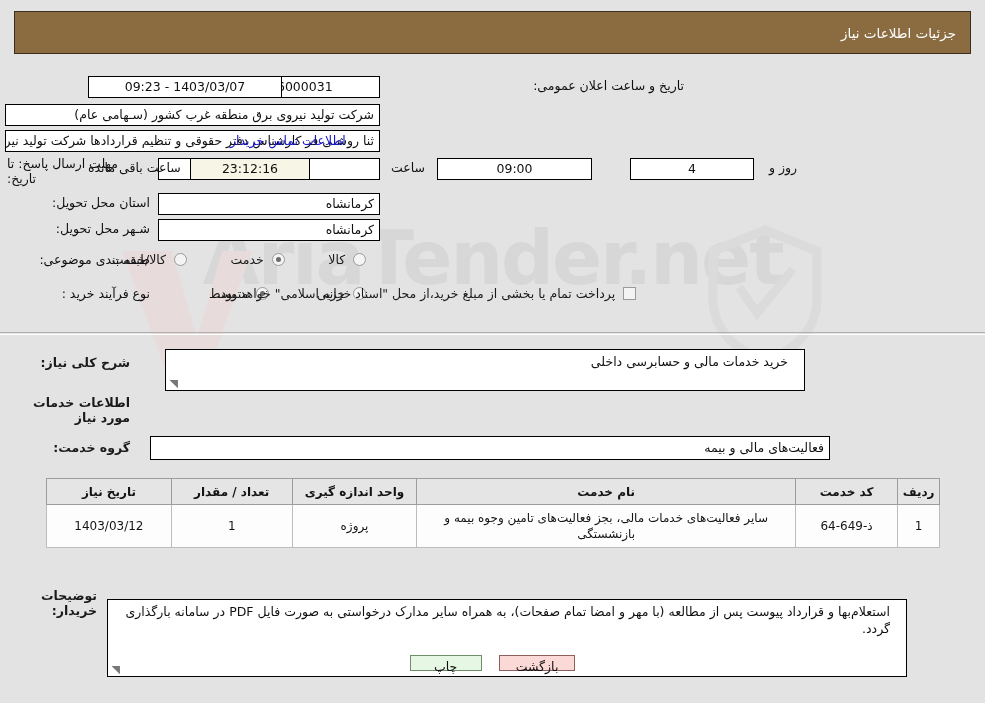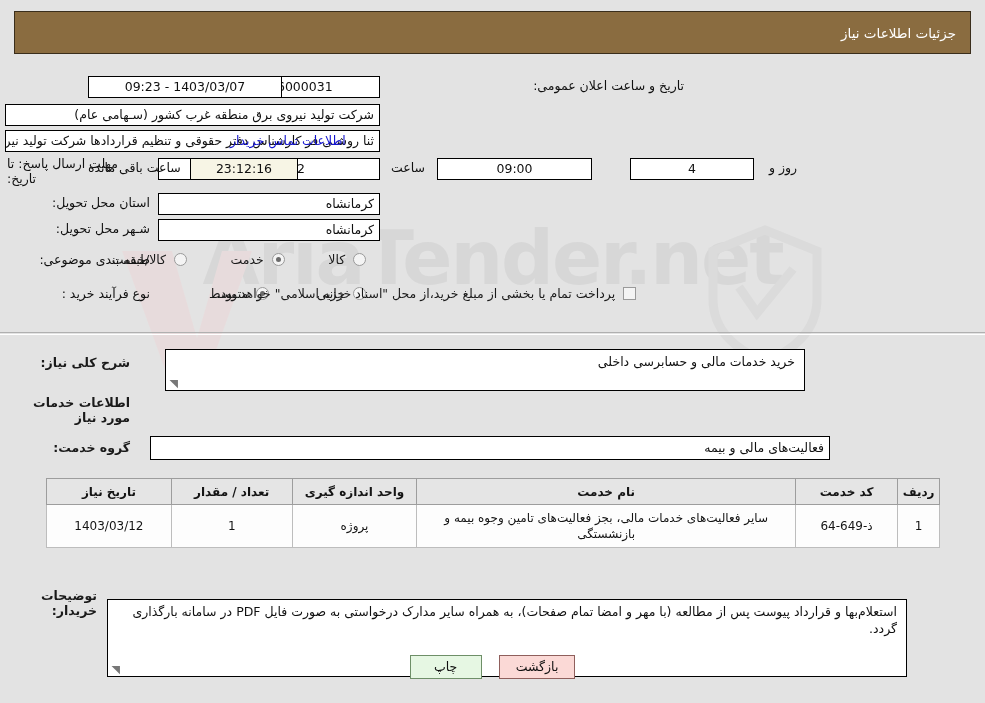--- a/index.html
+++ b/index.html
@@ -148,21 +148,21 @@
     white-space: nowrap;
   }
 
   .bold-lbl { font-weight: bold; font-size: 12.5px; }
 
   .textarea-box {
     background: #ffffff;
     border: 1px solid #000000;
     font-size: 12.5px;
     color: #101010;
-    padding: 3px 9px;
+    padding: 3px 16px;
     text-align: right;
     line-height: 17px;
     position: relative;
     overflow: hidden;
   }
   .resize-grip {
     position: absolute;
     left: 2px; bottom: 1px;
     width: 10px; height: 10px;
     color: #777;
@@ -204,21 +204,21 @@
     position: absolute;
     left: 0; right: 0;
     top: 655px;
     display: flex;
     justify-content: center;
     gap: 17px;
     z-index: 3;
   }
   .btn {
     border: 1px solid #4a4a4a;
-    height: 24px;
+    height: 16px;
     min-width: 72px;
     padding: 0 16px;
     font-size: 12.5px;
     line-height: 22px;
     text-align: center;
     cursor: pointer;
     color: #101010;
   }
   .btn-print { background: #e6f7e3; border-color: #6e8f68; }
   .btn-back  { background: #fbd9d6; border-color: #8f5f5c; }
@@ -279,21 +279,21 @@
 
     <div class="abs" style="right:838px; top:94px; text-align:left; width:140px;">
       <div class="lbl" style="padding:0;">مهلت ارسال پاسخ: تا</div>
       <div class="lbl" style="padding:0;">تاریخ:</div>
     </div>
     <div class="abs field cnt" style="right:605px; top:96px; width:222px;">1403/03/12</div>
     <span class="abs lbl" style="right:560px; top:98px; padding:0;">ساعت</span>
     <div class="abs field cnt" style="right:393px; top:96px; width:155px;">09:00</div>
     <div class="abs field cnt" style="right:231px; top:96px; width:124px;">4</div>
     <span class="abs lbl" style="right:188px; top:98px; padding:0;">روز و</span>
-    <div class="abs field cnt" style="left:190px; top:96px; width:108px; background:#f7f5e5;">23:12:16</div>
+    <div class="abs field cnt" style="left:190px; top:96px; width:120px; background:#f7f5e5;">23:12:16</div>
     <span class="abs lbl" style="left:88px; top:98px; padding:0;">ساعت باقی مانده</span>
 
     <div class="abs" style="right:835px; top:133px;">
       <span class="lbl">استان محل تحویل:</span>
     </div>
     <div class="abs field rt" style="right:605px; top:131px; width:222px;">کرمانشاه</div>
 
     <div class="abs" style="right:835px; top:159px;">
       <span class="lbl">شـهر محل تحویل:</span>
     </div>

